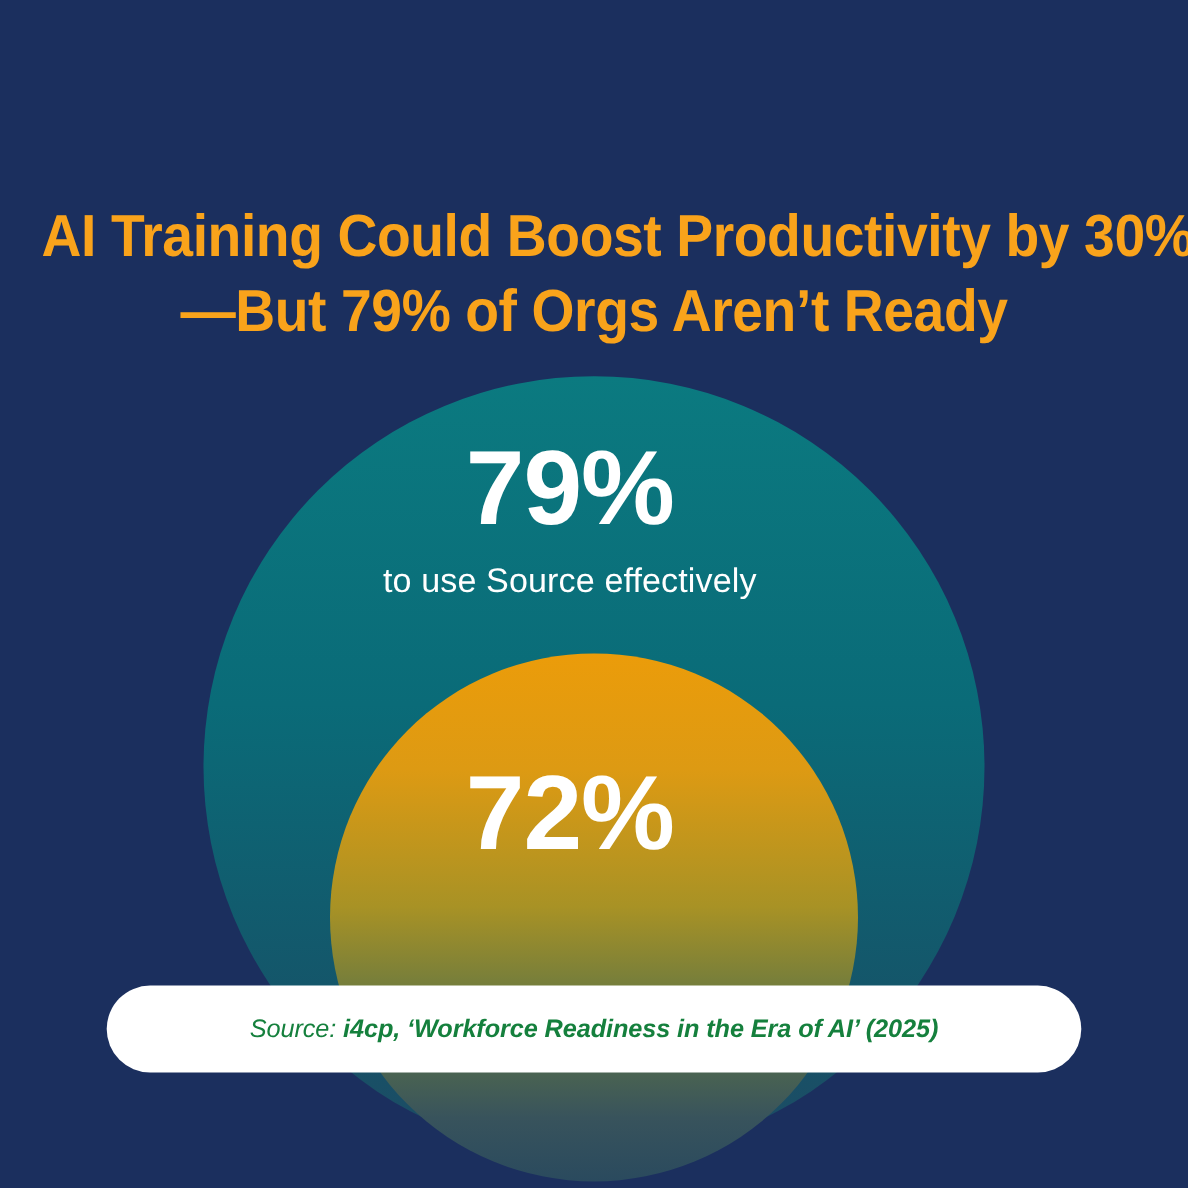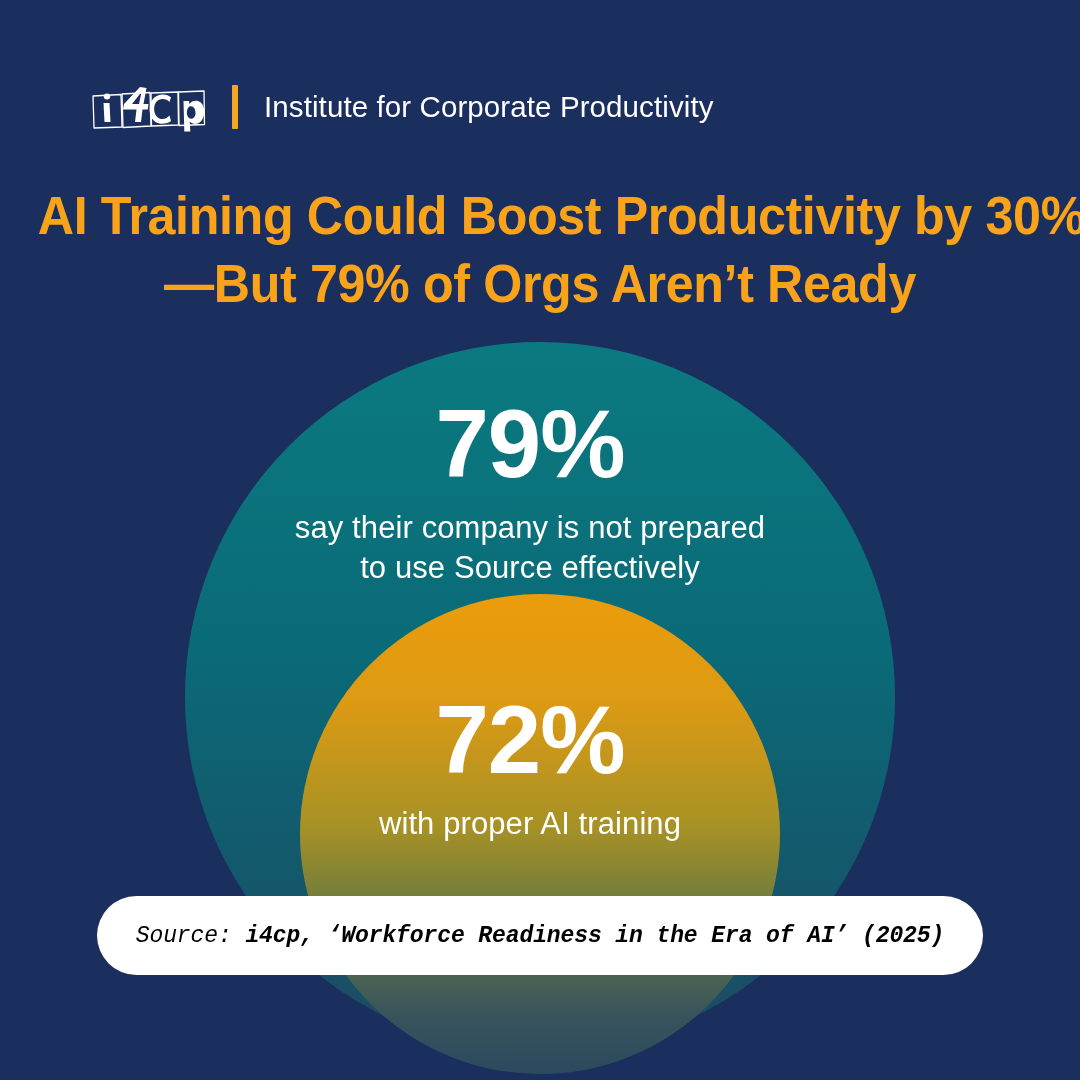--- a/index.html
+++ b/index.html
@@ -93,21 +93,21 @@
     width: 480px;
     height: 480px;
     border-radius: 50%;
     background: linear-gradient(180deg, #eb9c0a 0%, #dd9a13 22%, #a89225 48%, #5d7446 70%, #38535c 88%, #2a4a5e 100%);
   }
 
   
   .stat {
     position: absolute;
     width: 1028px;
-    left: 16px;
+    left: 4px;
     text-align: center;
     color: #ffffff;
   }
   .stat-outer { top: 392px; }
   .stat-inner { top: 688px; }
 
   .stat-value {
     display: block;
     font-family: "Liberation Sans", sans-serif;
     font-weight: 700;
@@ -133,78 +133,57 @@
     top: 896px;
     width: 886px;
     height: 79px;
     background: #ffffff;
     border-radius: 40px;
     display: flex;
     align-items: center;
     justify-content: center;
   }
   .source-text {
-    color: #000000;
-    font-family: Liberation Mono, monospace;
+    color: #15803d;
+    font-family: Liberation Sans, sans-serif;
     font-size: 23px;
     font-style: italic;
     font-weight: 400;
     letter-spacing: -0.1px;
     white-space: nowrap;
   }
   .source-text b {
     font-weight: 700;
     font-style: italic;
   }
 </style>
 </head>
 <body>
 
 <div id="canvas">
 
-  <div class="brand">
-    <svg class="brand-logo" viewBox="0 0 236 104" aria-hidden="true">
-      <g fill="none" stroke="#ffffff" stroke-width="2.6" stroke-linejoin="round">
-        <path d="M10 30 L66 27 L68 92 L12 94 Z"></path>
-        <path d="M68 26 L124 23 L126 90 L70 93 Z"></path>
-        <path d="M126 24 L180 22 L181 88 L127 90 Z"></path>
-        <path d="M181 22 L232 20 L233 87 L182 89 Z"></path>
-      </g>
-      <g fill="#ffffff">
-        <path d="M31 44 h12 l2 38 h-12 z"></path>
-        <ellipse cx="38" cy="31" rx="6.5" ry="6"></ellipse>
-        <path d="M104 12 l13 2 -6 32 h10 l-1.5 11 h-10.5 l-3 25 h-12 l3 -25 h-27 l2 -11 Z M88 46 h14 l5 -24 Z"></path>
-        <path d="M163 42 c-6 -8 -22 -9 -28 2 c-6 11 -2 27 8 31 c8 3 16 -1 20 -6 l3 11 c-7 6 -22 8 -31 2 c-14 -9 -15 -33 -6 -45 c9 -12 28 -13 37 -4 Z"></path>
-        <path d="M191 40 h11 l0.6 6 c5 -7 16 -9 23 -3 c9 8 9 28 1 37 c-7 8 -18 7 -23 1 l1 20 h-12 Z M203 51 c-6 3 -7 17 -2 22 c5 5 13 2 14 -7 c1 -10 -5 -18 -12 -15 Z"></path>
-      </g>
-    </svg>
-    <div class="brand-divider"></div>
-    <div class="brand-name">Institute for Corporate Productivity</div>
-  </div>
 
   <div class="headline">
     <span class="headline-line">AI Training Could Boost Productivity by 30%</span>
     <span class="headline-line">—But 79% of Orgs Aren’t Ready</span>
   </div>
 
   <div class="circle-outer"></div>
   <div class="circle-inner"></div>
 
   <div class="stat stat-outer">
     <span class="stat-value">79%</span>
     <span class="stat-desc">
-      <span>say their company is not prepared</span>
       <span>to use Source effectively</span>
     </span>
   </div>
 
   <div class="stat stat-inner">
     <span class="stat-value">72%</span>
     <span class="stat-desc">
-      <span>with proper AI training</span>
     </span>
   </div>
 
   <div class="source-pill">
     <div class="source-text"><span>Source: </span><b>i4cp, ‘Workforce Readiness in the Era of AI’ (2025)</b></div>
   </div>
 
 </div>
 
 </body></html>

